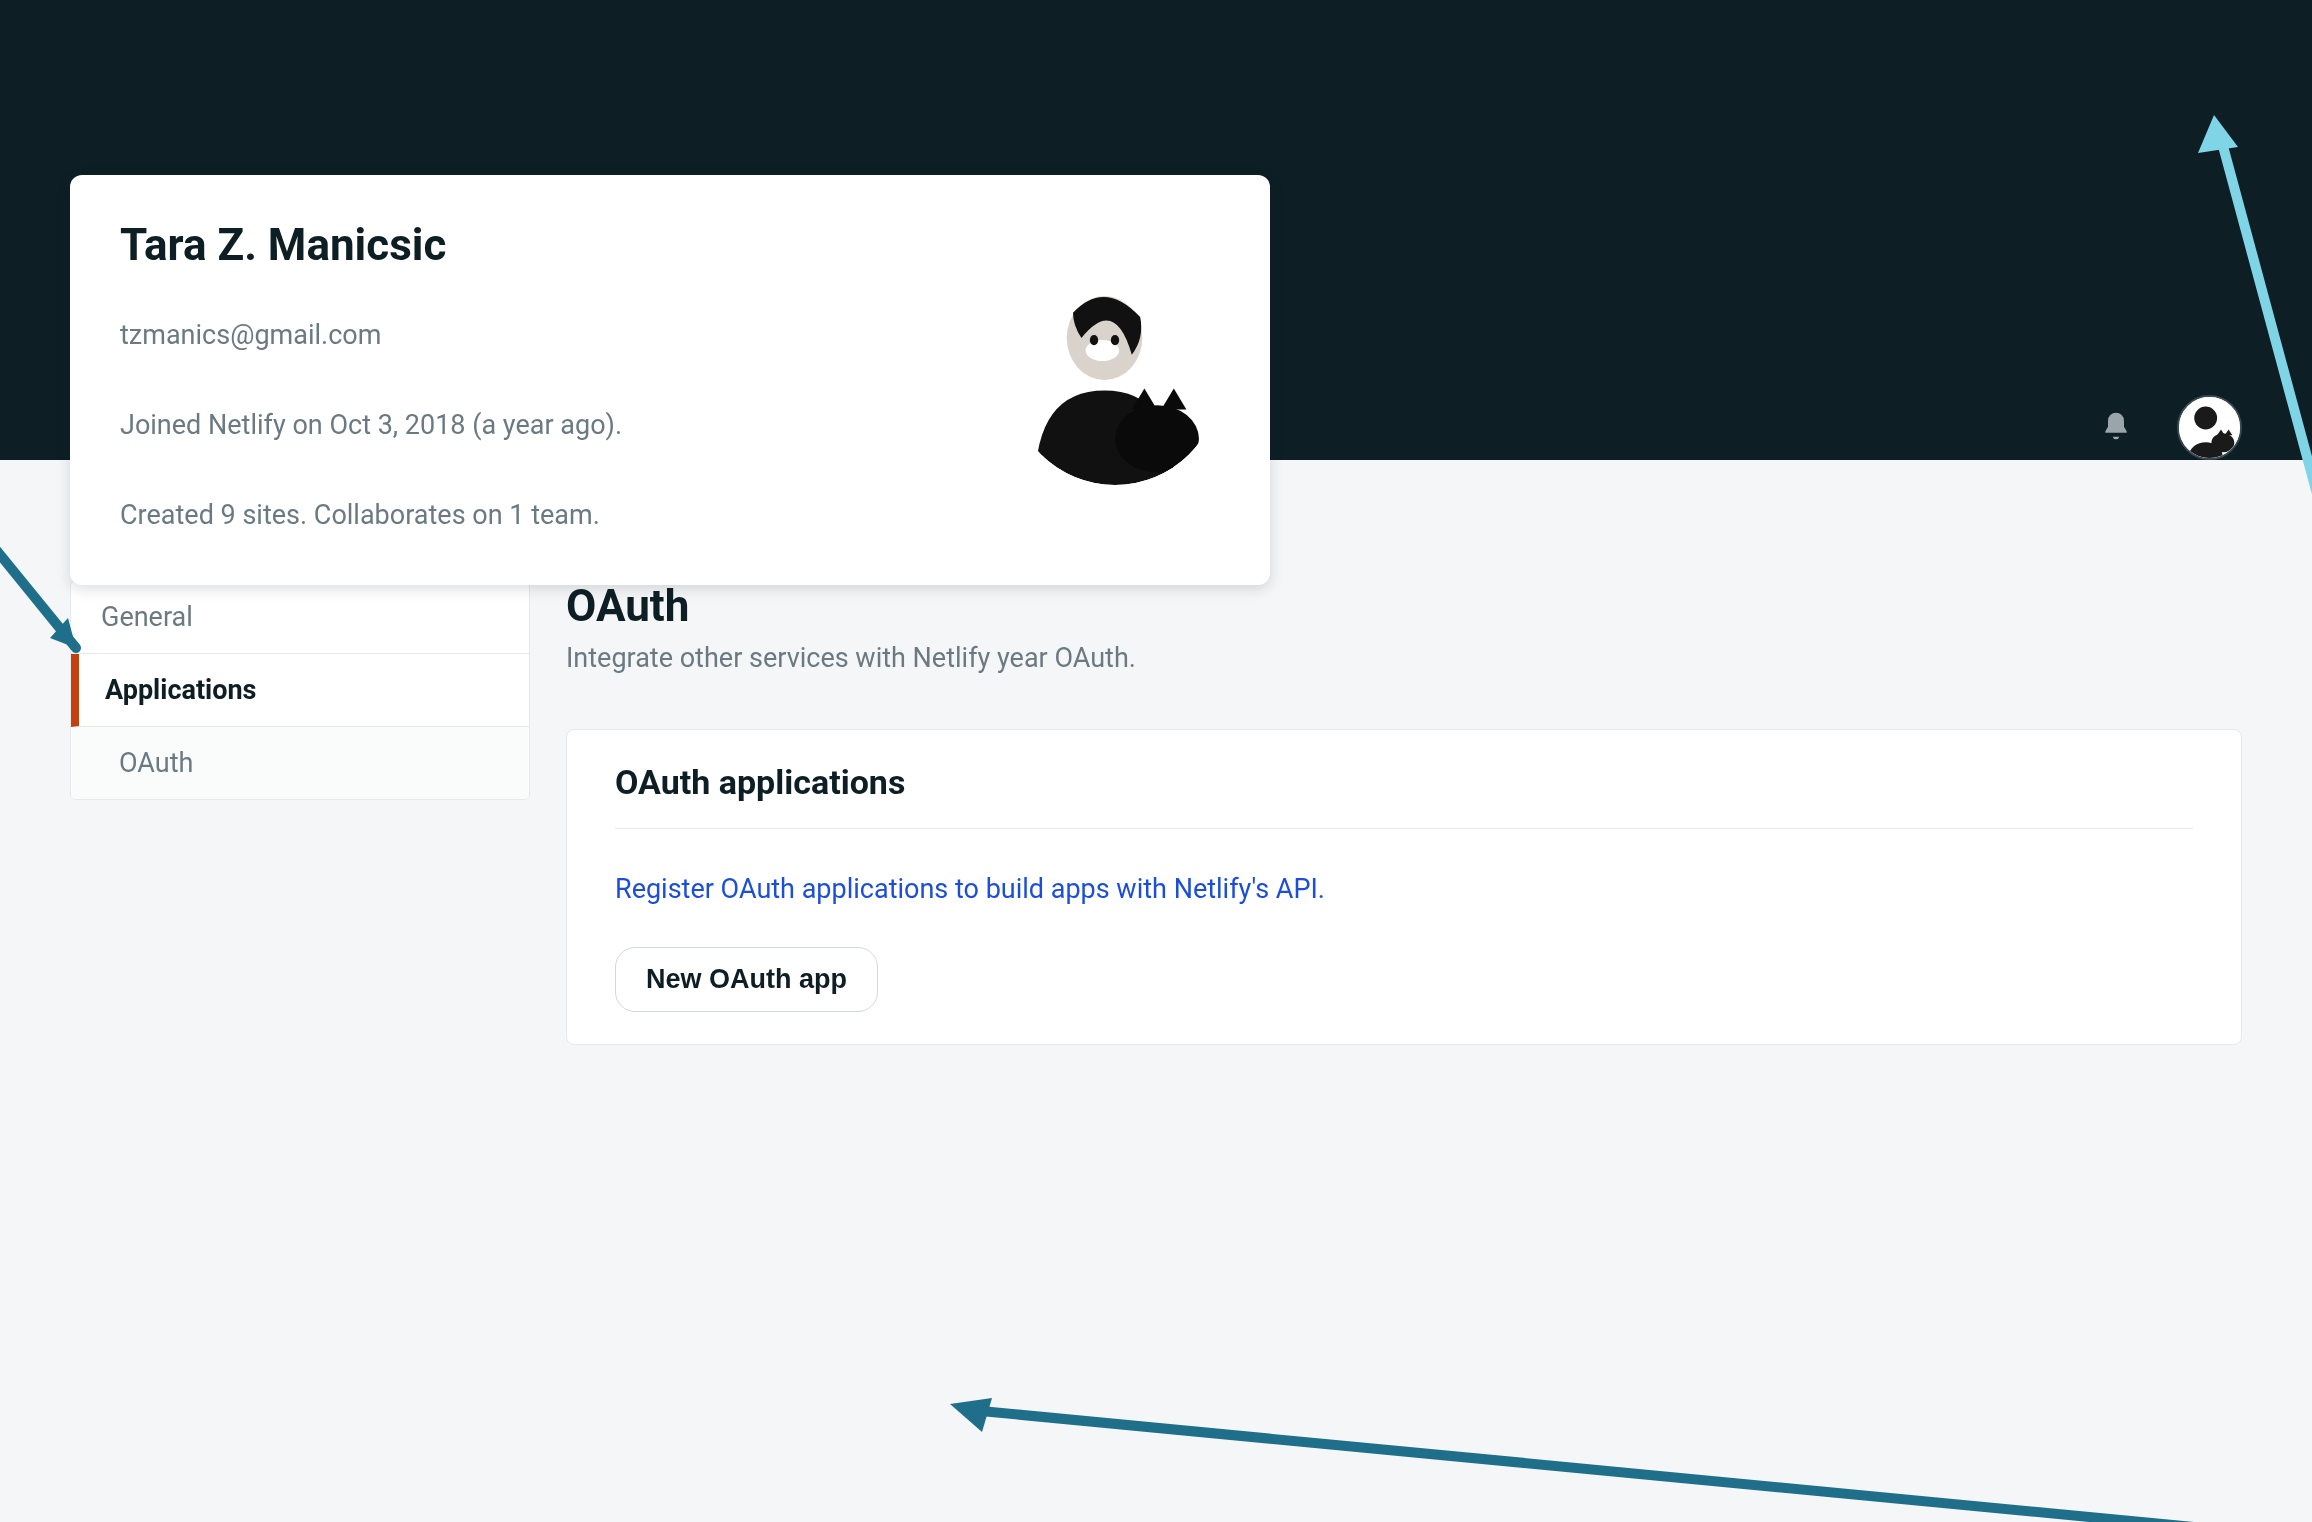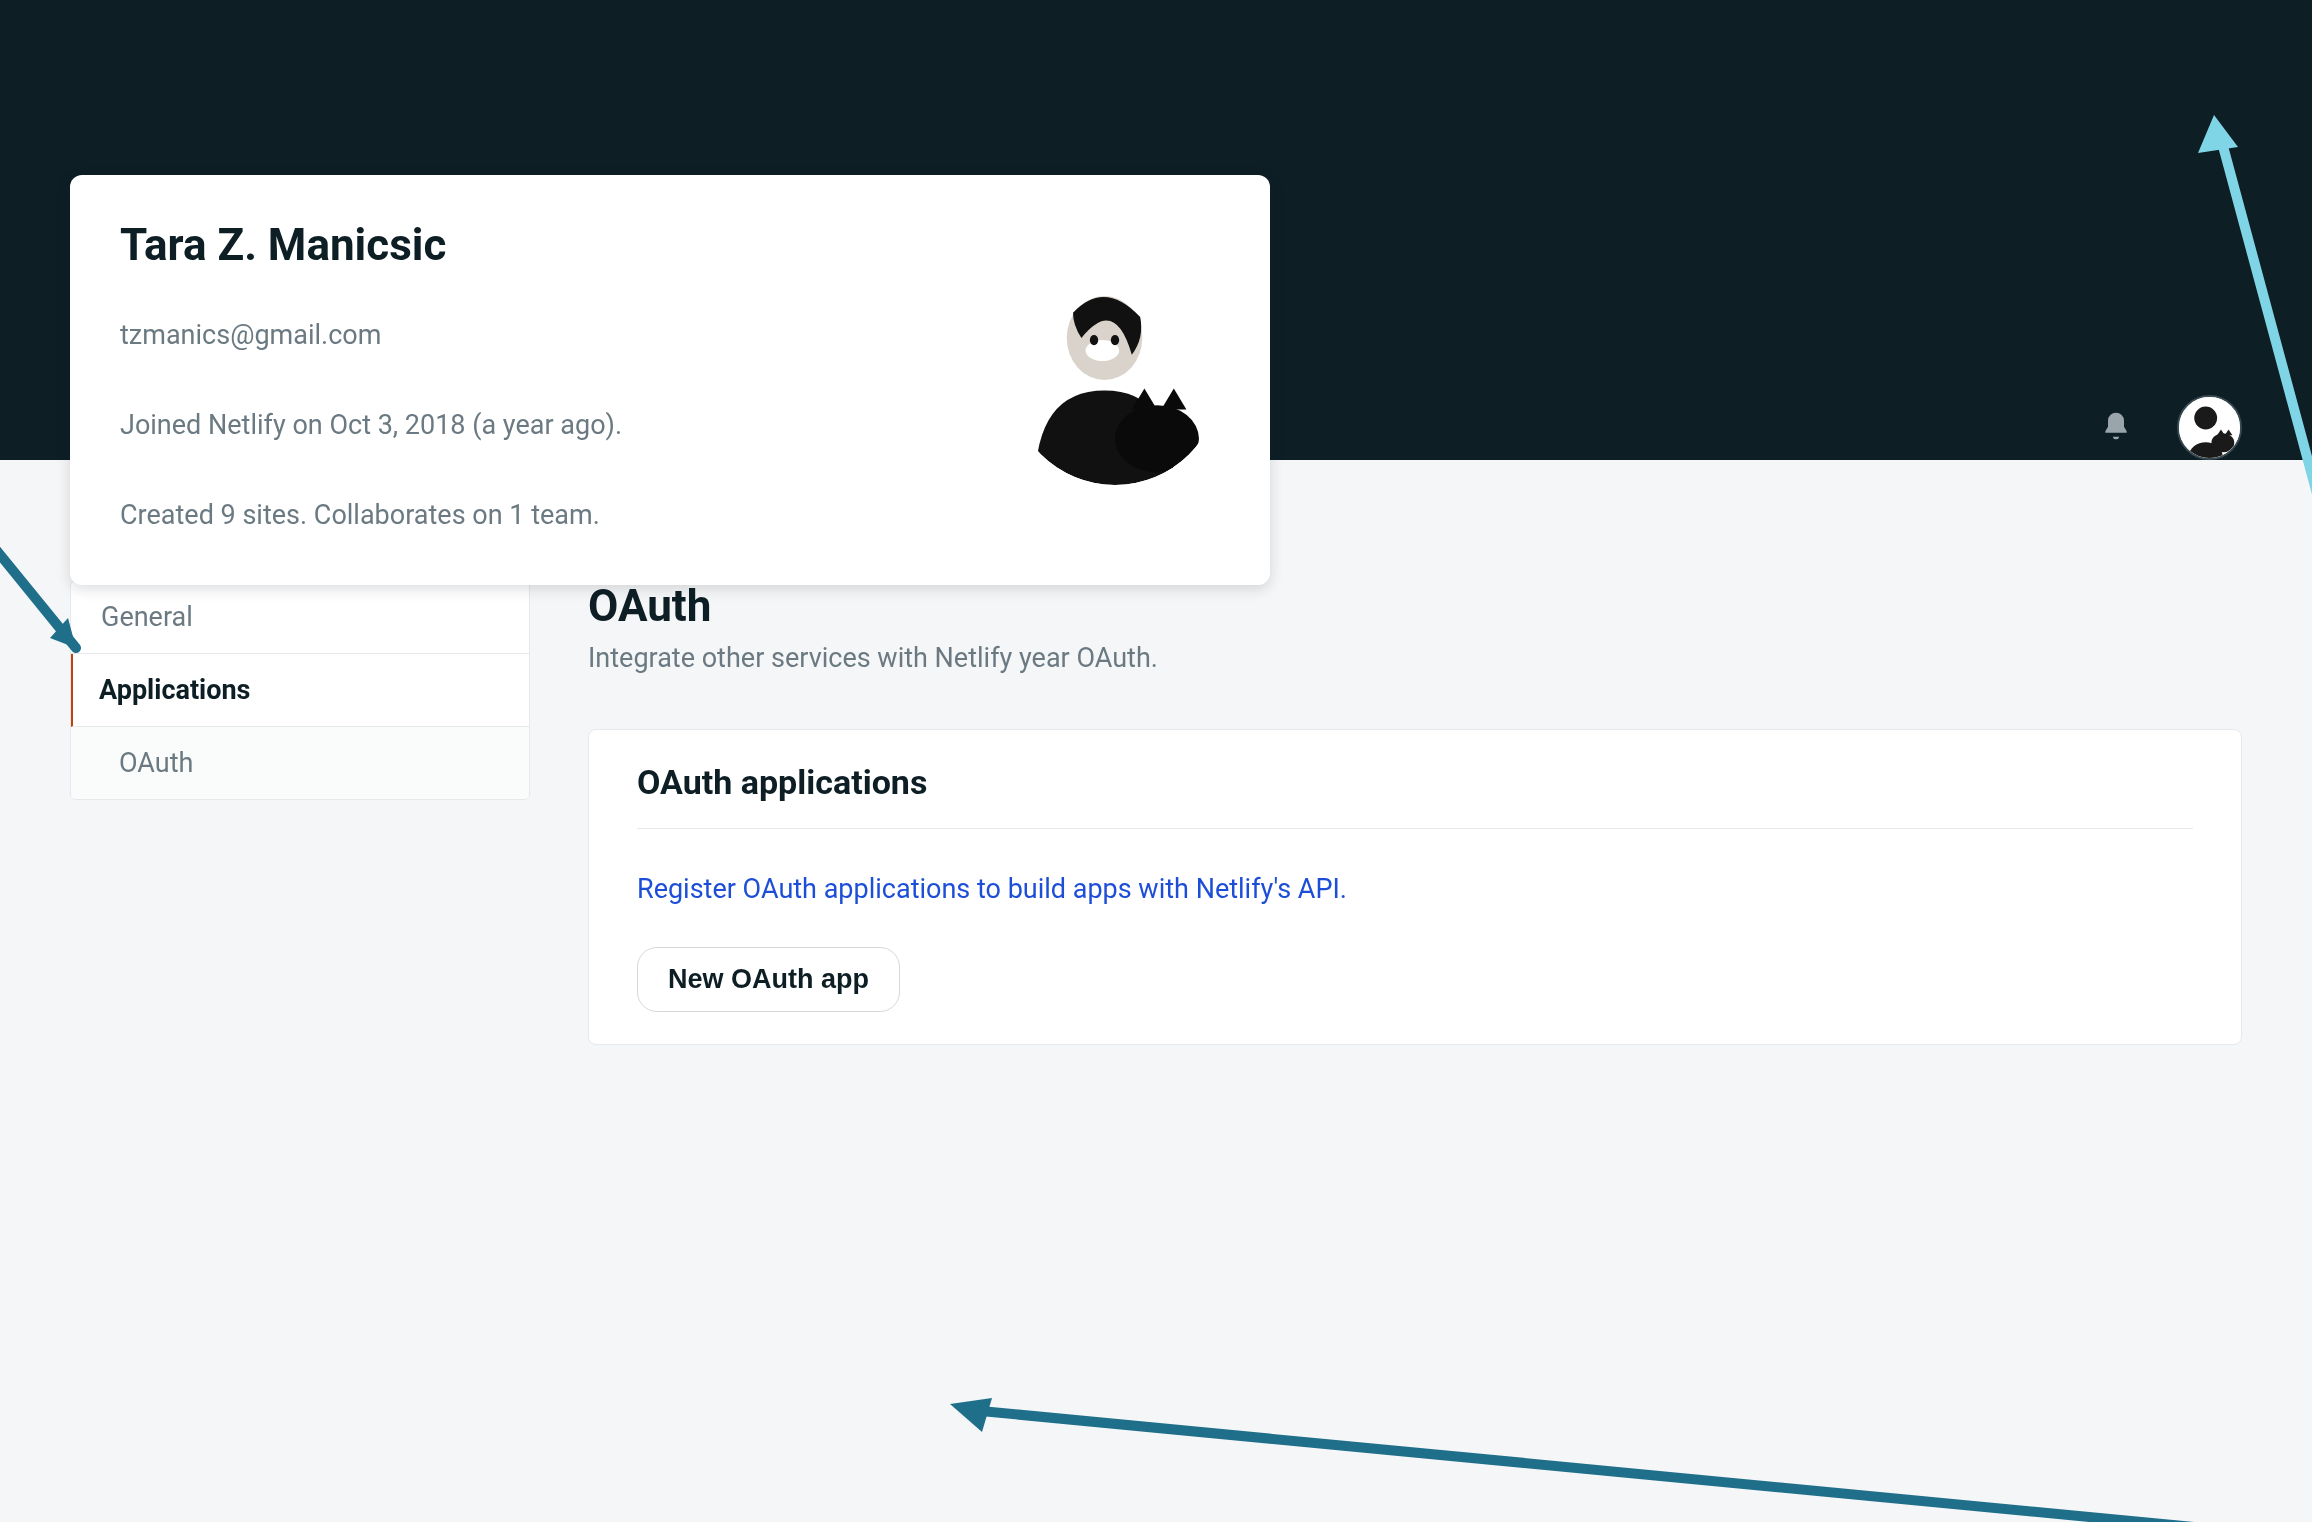--- a/index.html
+++ b/index.html
@@ -71,42 +71,42 @@
 .profile-pic {
   width: 210px; height: 210px;
   border-radius: 50%;
   background: #fff;
   overflow: hidden;
   display:flex; align-items:flex-end; justify-content:center;
 }
 .content {
   display: flex;
   padding: 120px 70px 0 70px;
-  gap: 58px;
+  gap: 36px;
   align-items: flex-start;
 }
 .sidebar {
   width: 460px;
   background: #fff;
   border: 1px solid #e6e9eb;
   border-radius: 6px;
   overflow: hidden;
   flex-shrink: 0;
 }
 .sidebar-item {
   padding: 20px 30px;
   font-size: 27px;
   color: #6b7a82;
   border-bottom: 1px solid #e6e9eb;
   cursor: pointer;
 }
 .sidebar-item.active {
   font-weight: 700;
   color: #0e1e25;
-  border-left: 2px solid #c2410c;
+  border-left: 8px solid #c2410c;
   padding-left: 26px;
 }
 .sidebar-subitem {
   padding: 20px 30px 20px 48px;
   font-size: 27px;
   color: #6b7a82;
   background: #fafbfb;
   cursor: pointer;
 }
 .sidebar-item:last-of-type, .sidebar-subitem:last-child { border-bottom: none; }

